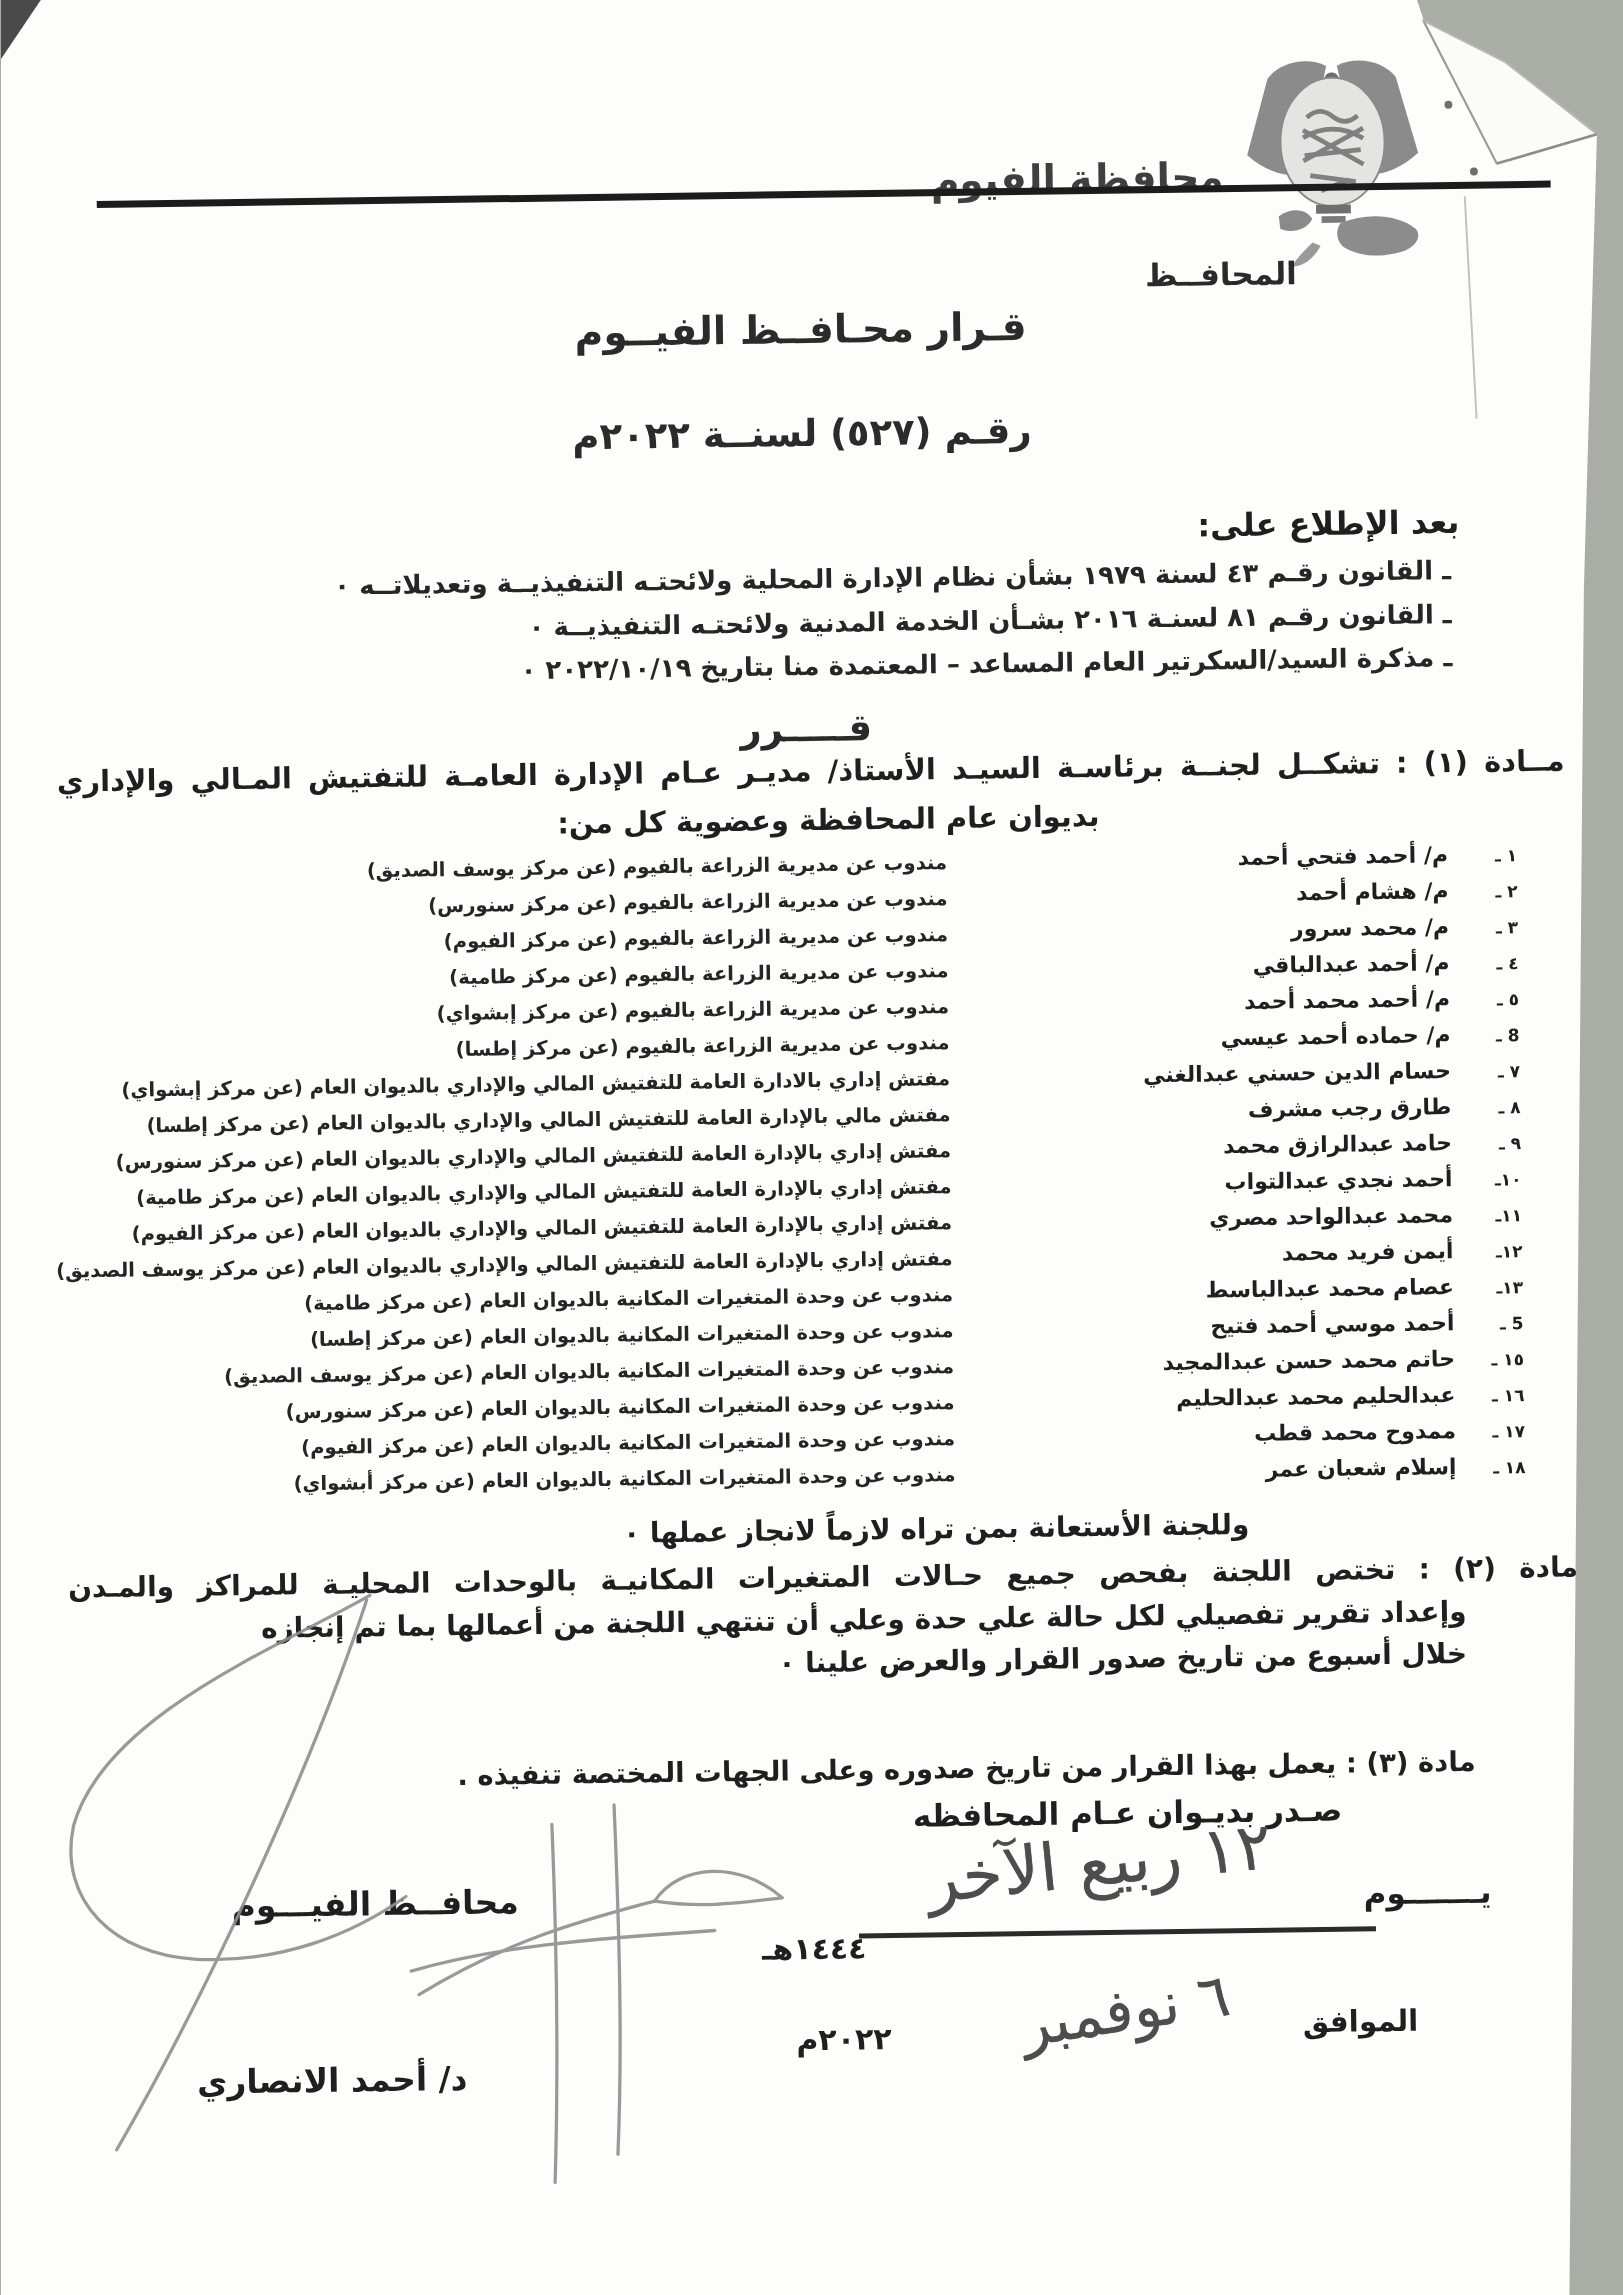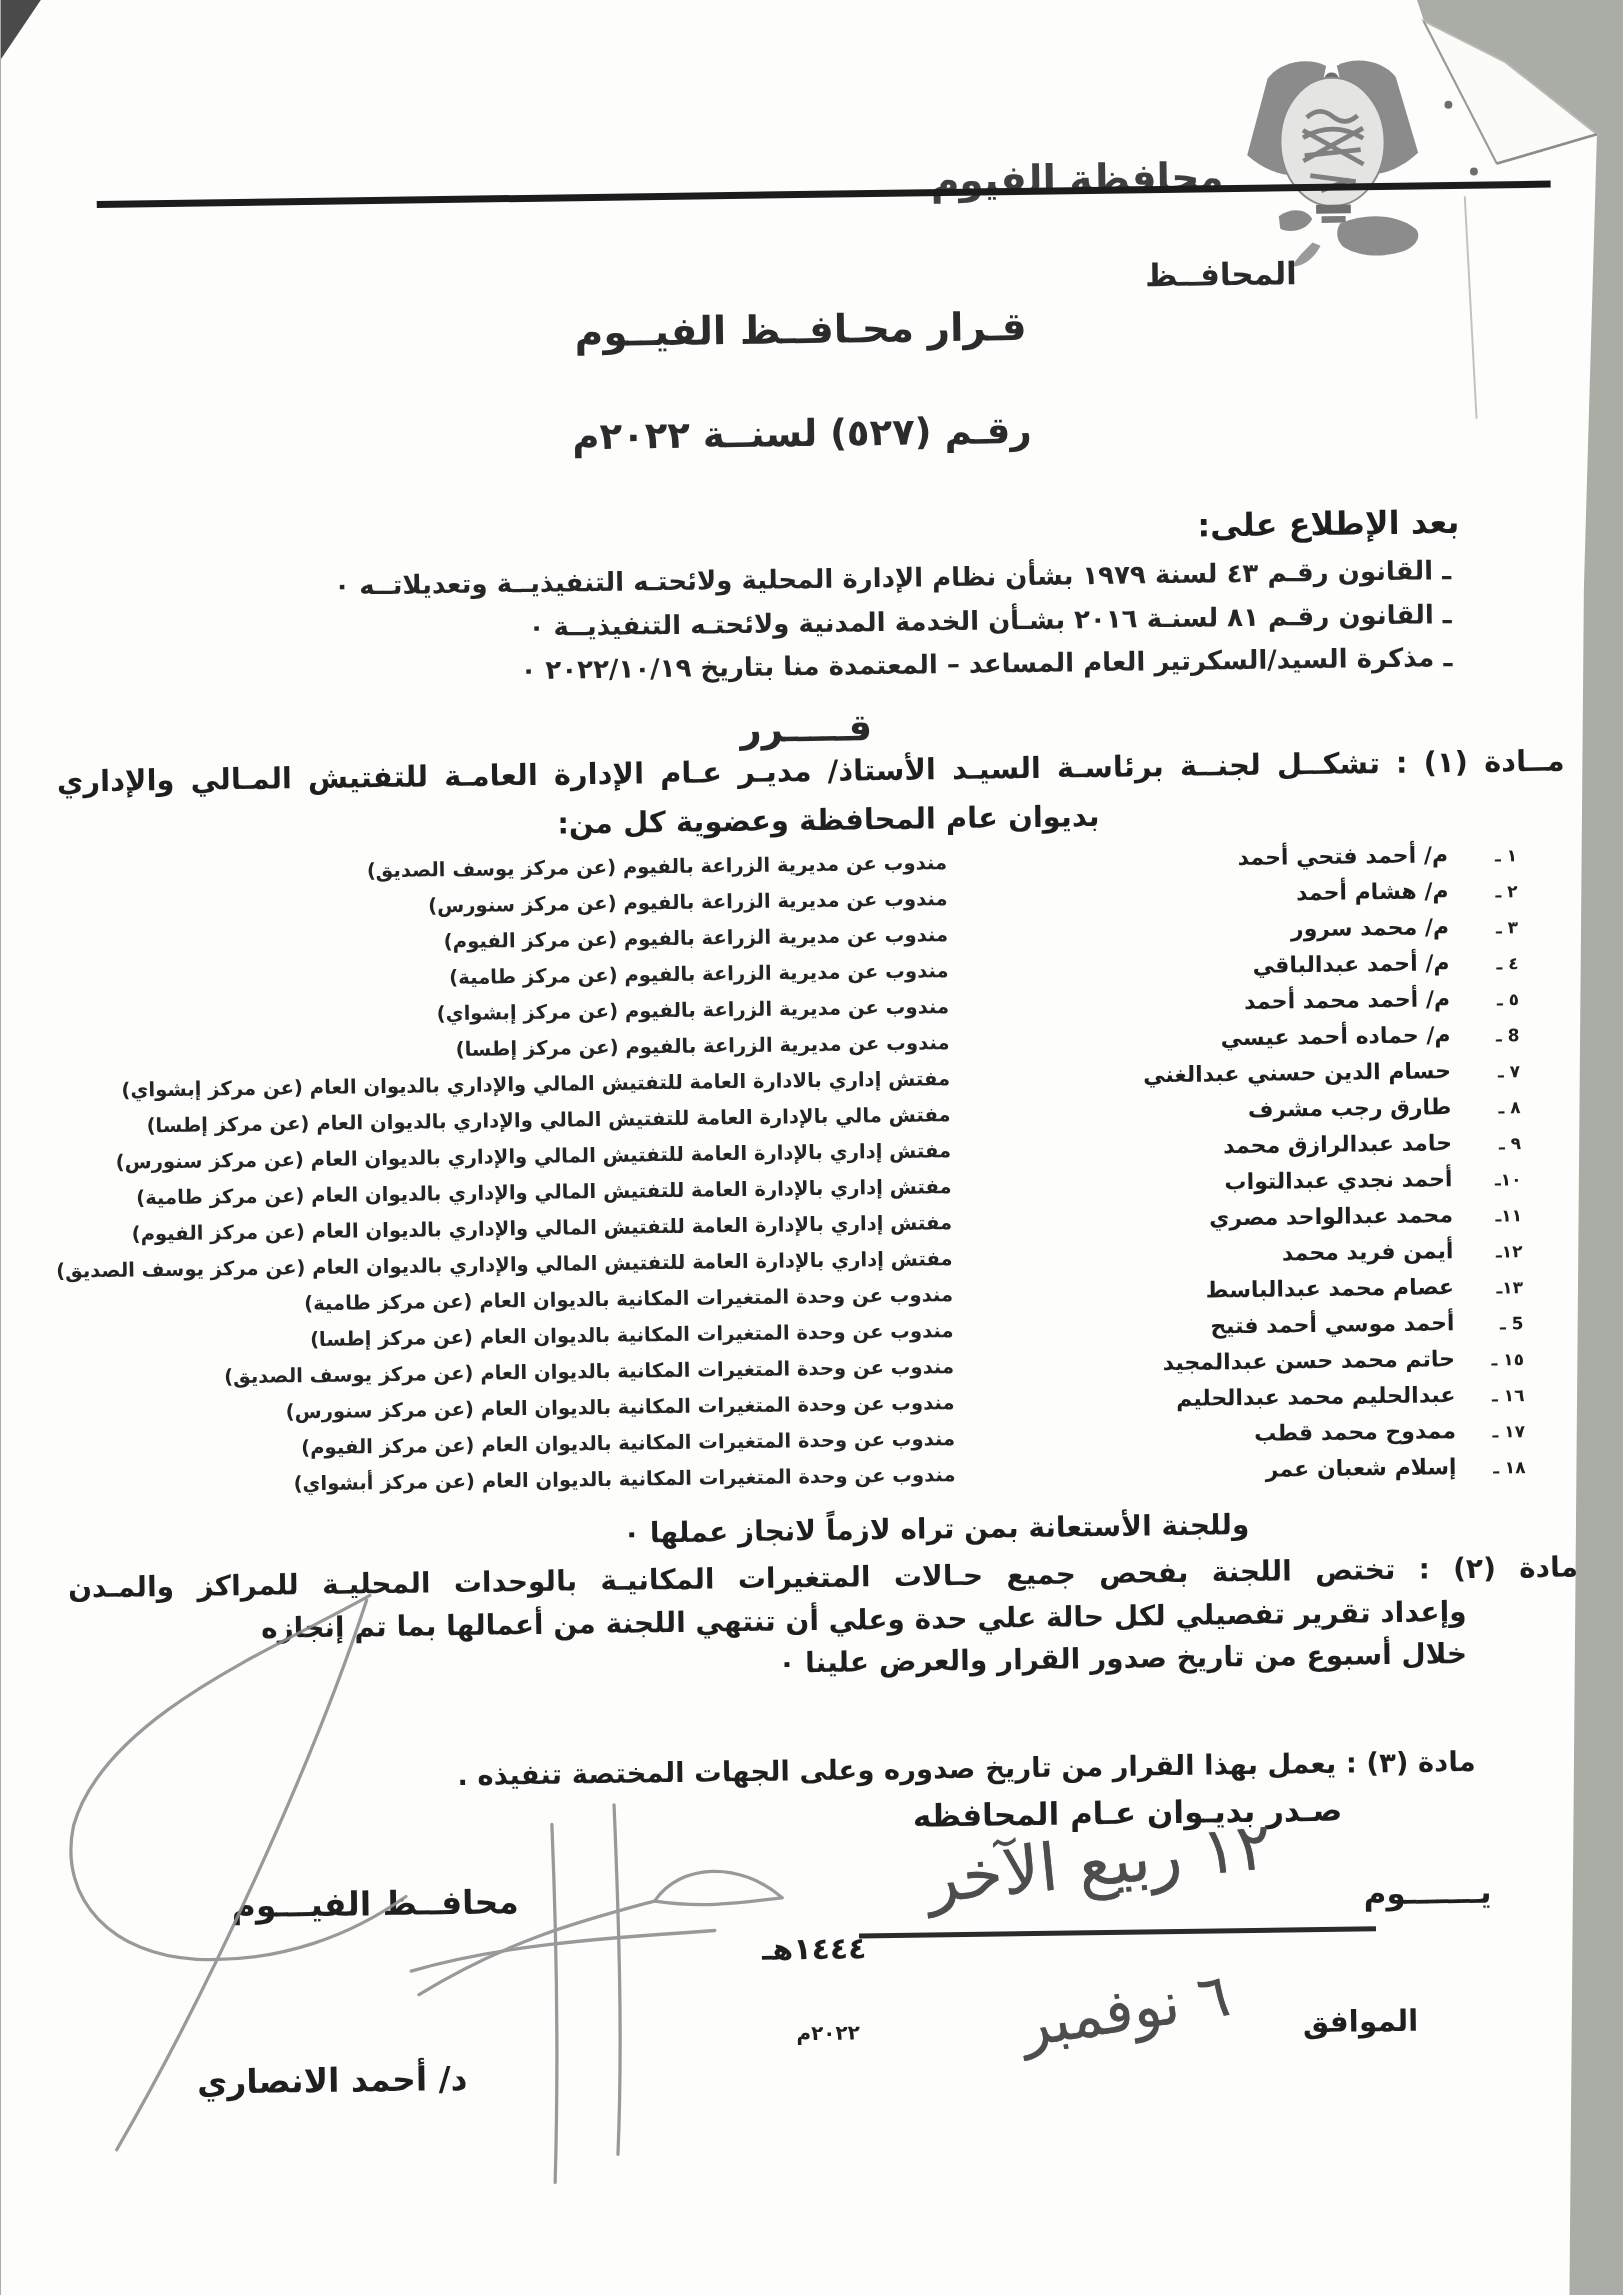--- a/index.html
+++ b/index.html
@@ -39,21 +39,21 @@
   .a2l3{right:164px;top:1645px;font-size:28px;}
   .a3{right:157px;top:1753px;font-size:27.5px;}
   .sadr{right:291px;top:1798px;font-size:31px;letter-spacing:0.7px;}
   .yaum{right:143px;top:1882px;font-size:31px;}
   .dayline{position:absolute;left:848px;top:1934px;width:517px;height:5.2px;background:#2b2b2b;}
   .hand{font-weight:400;color:#4d4d4d;text-shadow:0 0 0.7px #666;}
   .day-hand{left:916px;top:1826px;font-size:65px;transform:rotate(-5deg);}
   .hijri{left:751px;top:1930px;font-size:30px;}
   .muwafiq{right:218px;top:2011px;font-size:29.5px;}
   .month-hand{left:1008px;top:1978px;font-size:59px;transform:rotate(-8deg);}
-  .greg{left:784px;top:2021px;font-size:20px;}
+  .greg{left:784px;top:2021px;font-size:30px;}
   .sigtitle{left:221px;top:1877px;font-size:33px;letter-spacing:0.7px;}
   .signame{left:184px;top:2053px;font-size:33px;}
 </style>
 </head>
 <body>
 
 <div class="paper"></div>
 <svg class="bg-svg" viewBox="0 0 2481 3507">
 
   <polygon points="2165,0 2481,0 2481,3507 2398,3507 2420,900 2440,205 2175,30" fill="#a9ada6"></polygon>

